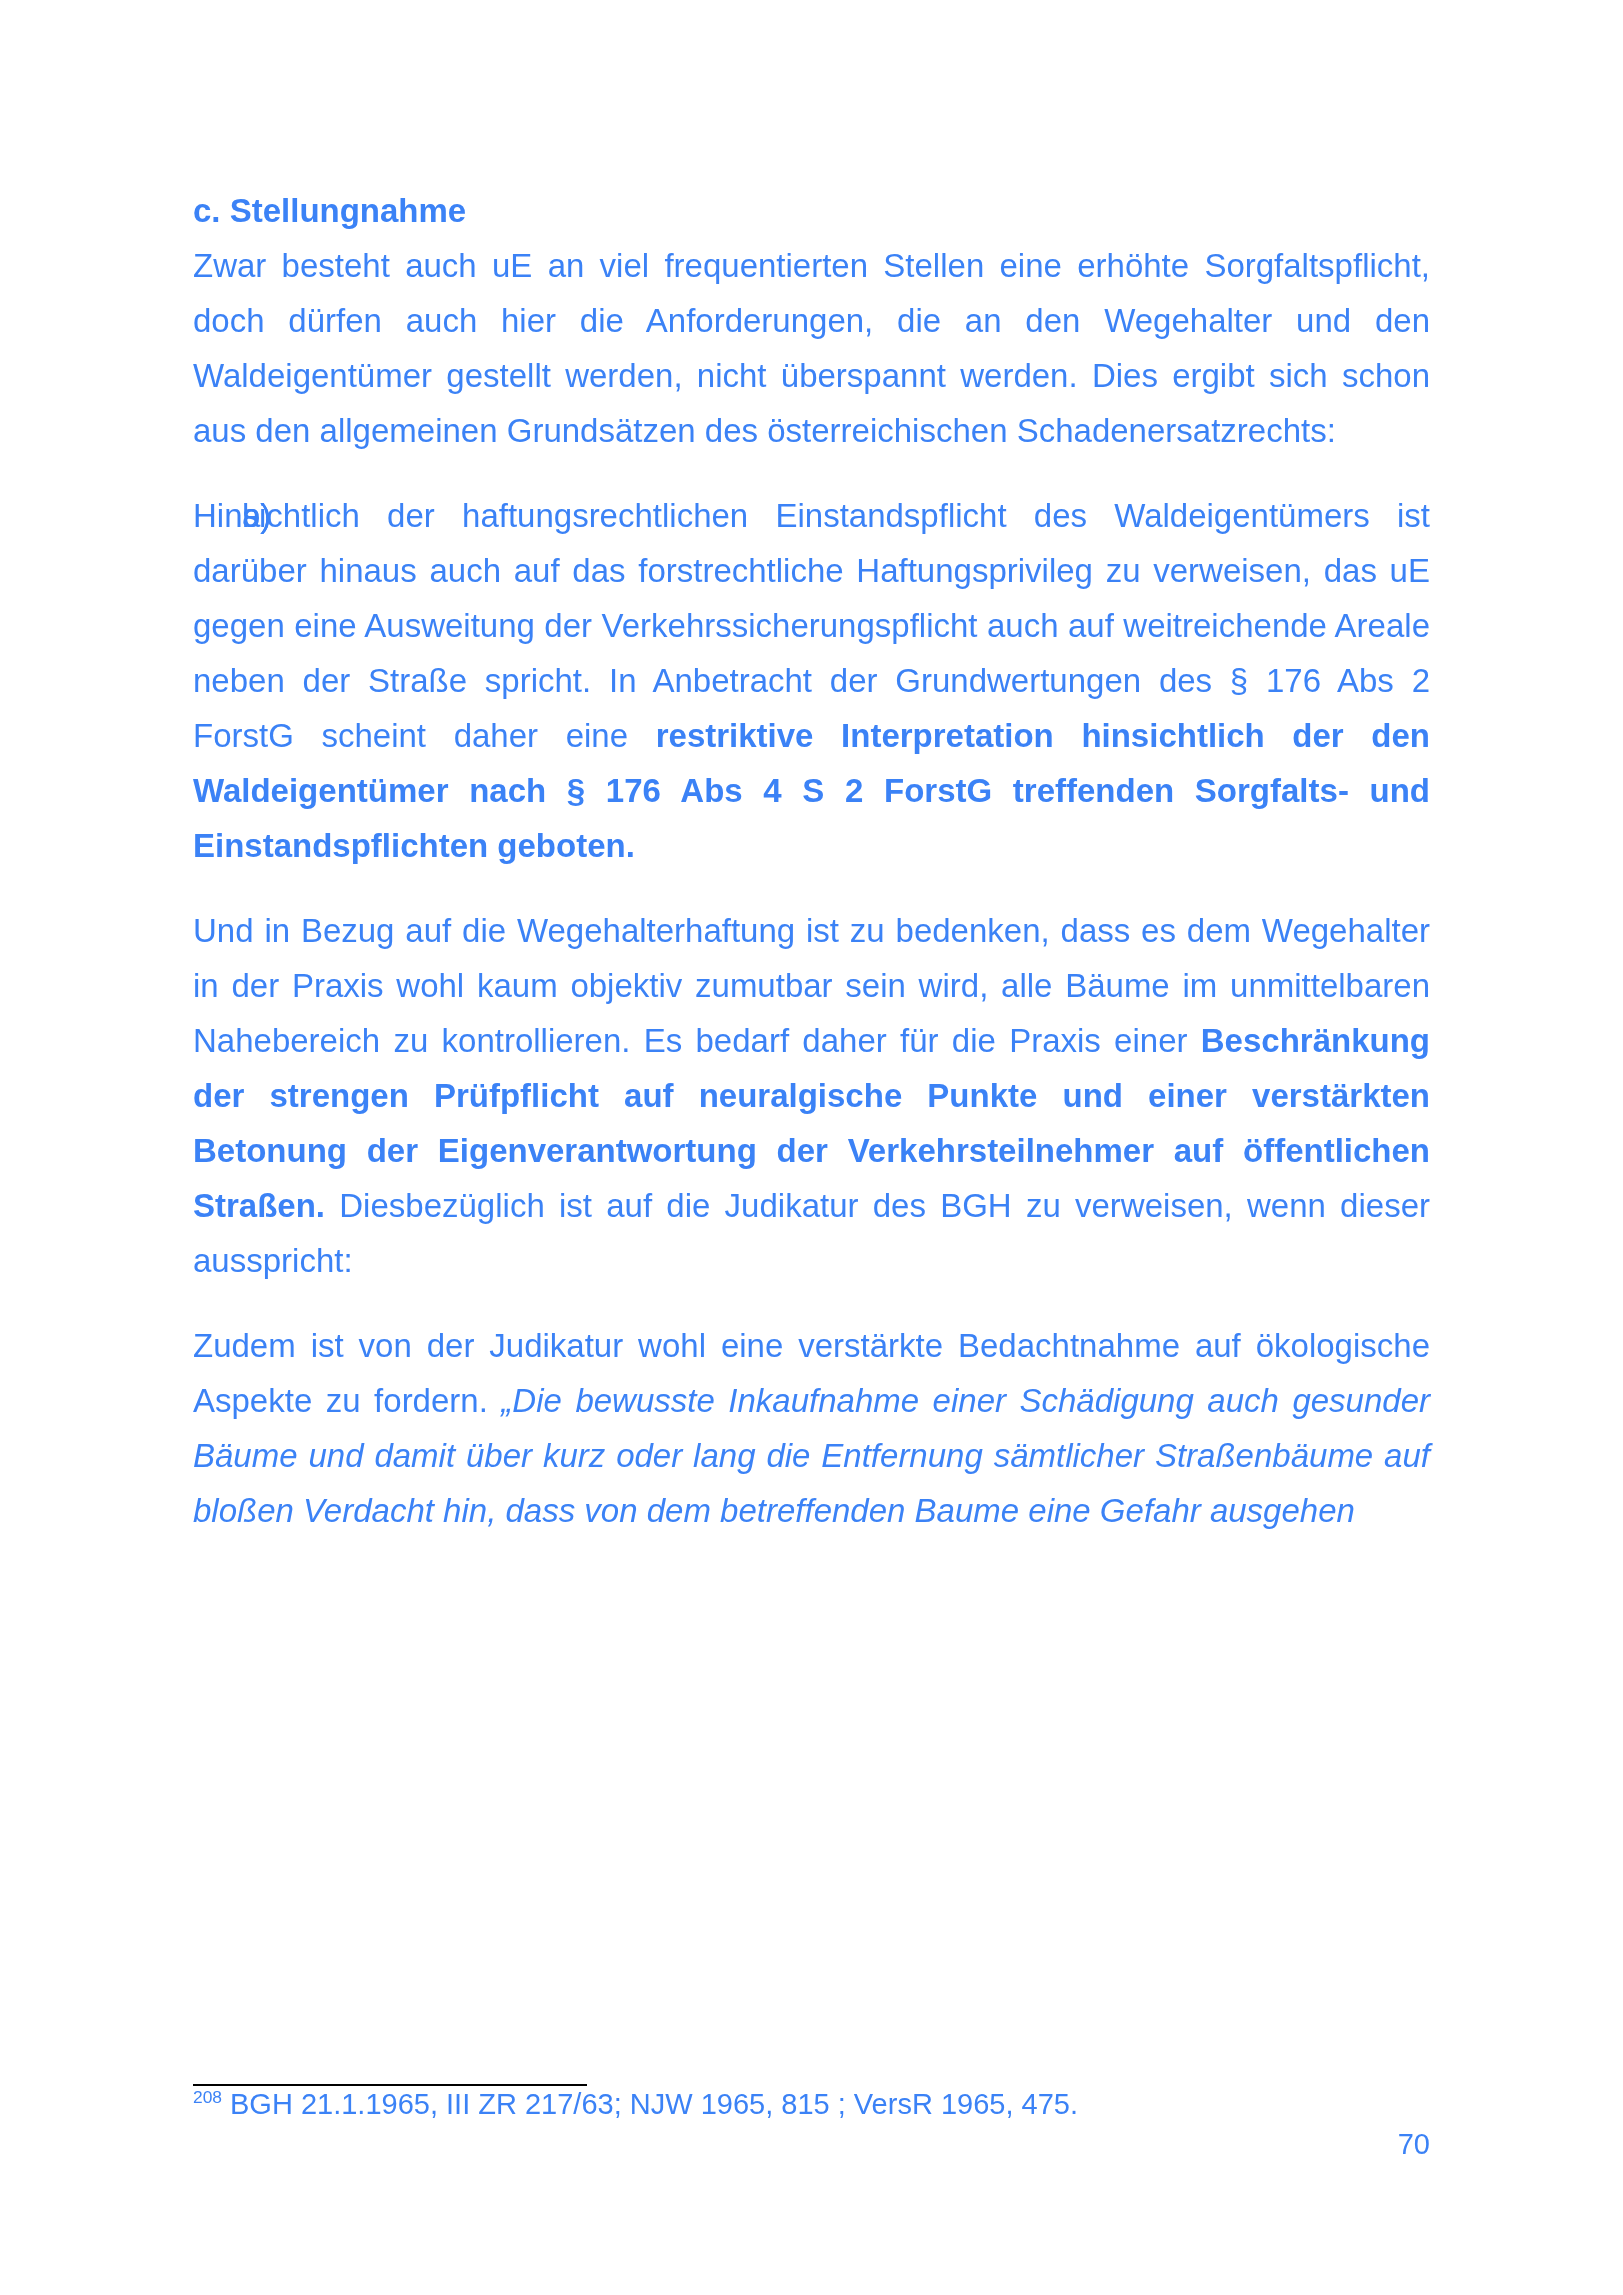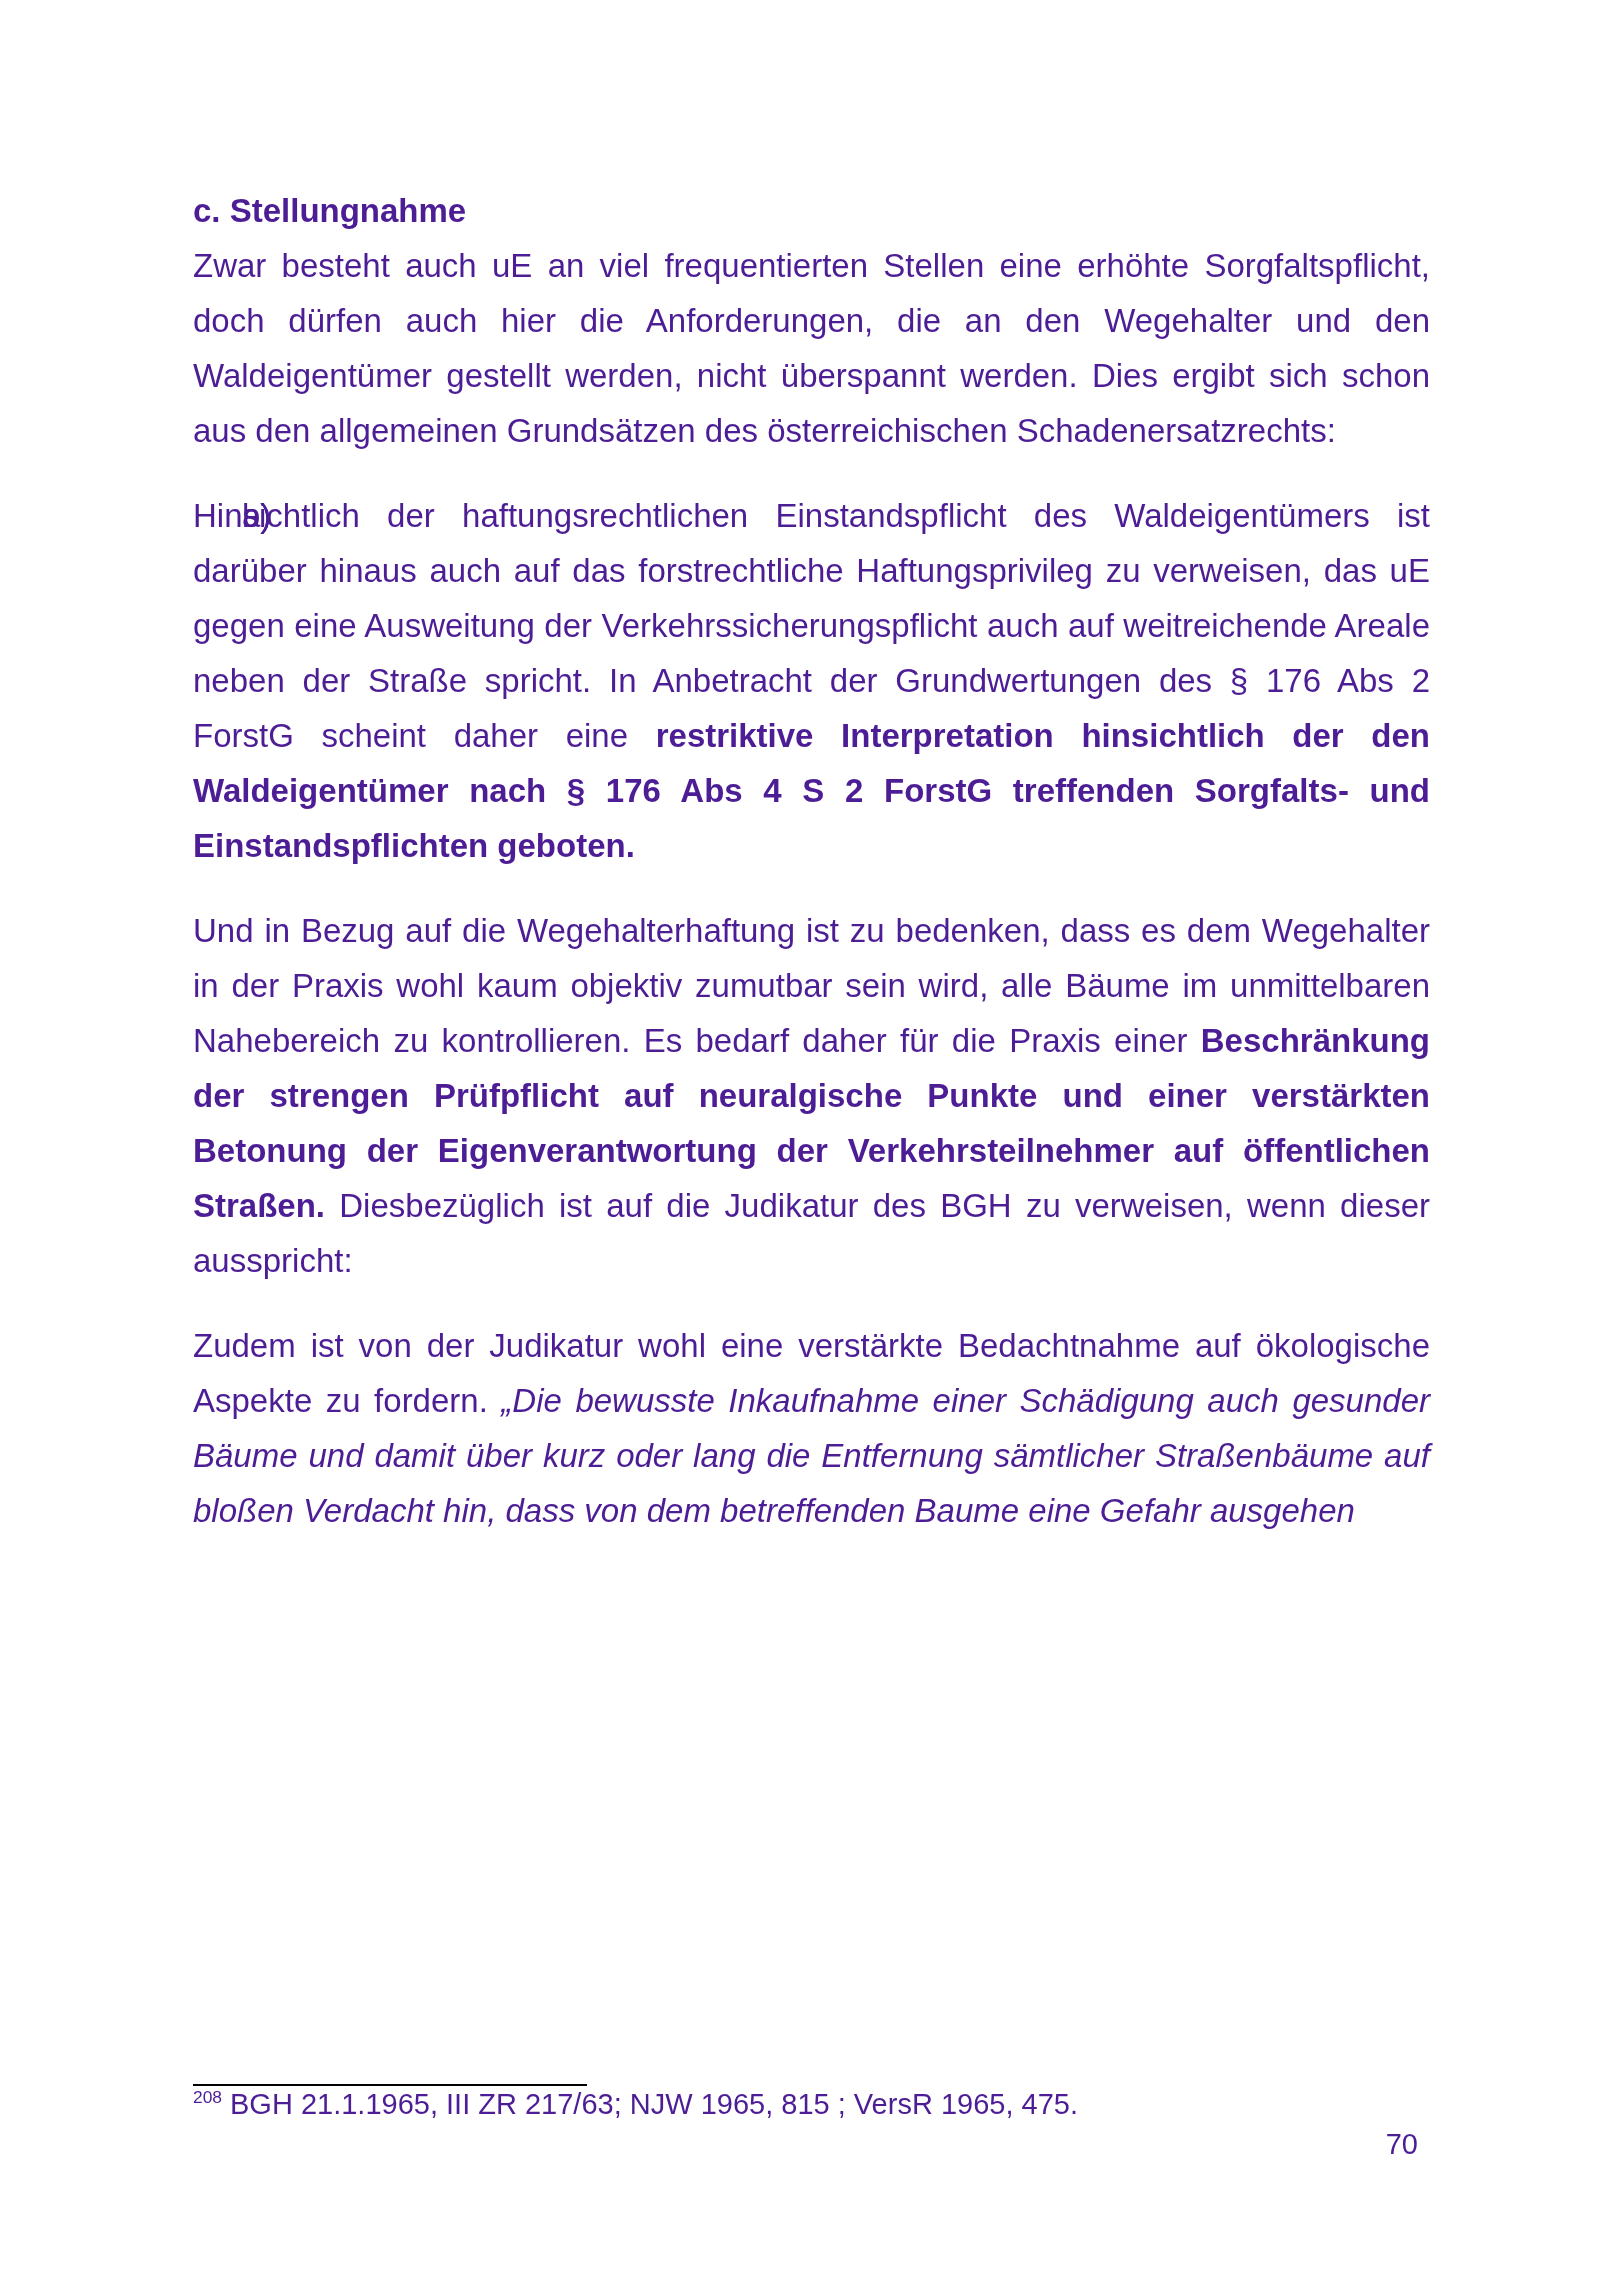--- a/index.html
+++ b/index.html
@@ -5,21 +5,21 @@
   html, body {
     margin: 0;
     padding: 0;
     background: #ffffff;
   }
   .page {
     position: relative;
     width: 1623px;
     height: 2295px;
     background: #ffffff;
-    color: #4c1d95;
+    color: #3b82f6;
     font-family: "Liberation Sans", "DejaVu Sans", sans-serif;
     font-size: 33px;
     line-height: 55px;
     overflow: hidden;
     text-decoration: underline;
   }
   .content {
     position: absolute;
     left: 193px;
     top: 183px;
@@ -69,21 +69,21 @@
     border-top: 2.4px solid #000000;
   }
   .footnote-line {
     margin-top: 0;
     text-align: left;
   }
   .footnote-line sup.sup { margin-right: 8px; }
   .page-number {
     position: absolute;
     top: 2127px;
-    right: 205px;
+    right: 193px;
     font-size: 29px;
     line-height: 34px;
     text-align: right;
   }
 </style>
 </head>
 <body>
 
 <div class="page">
 

